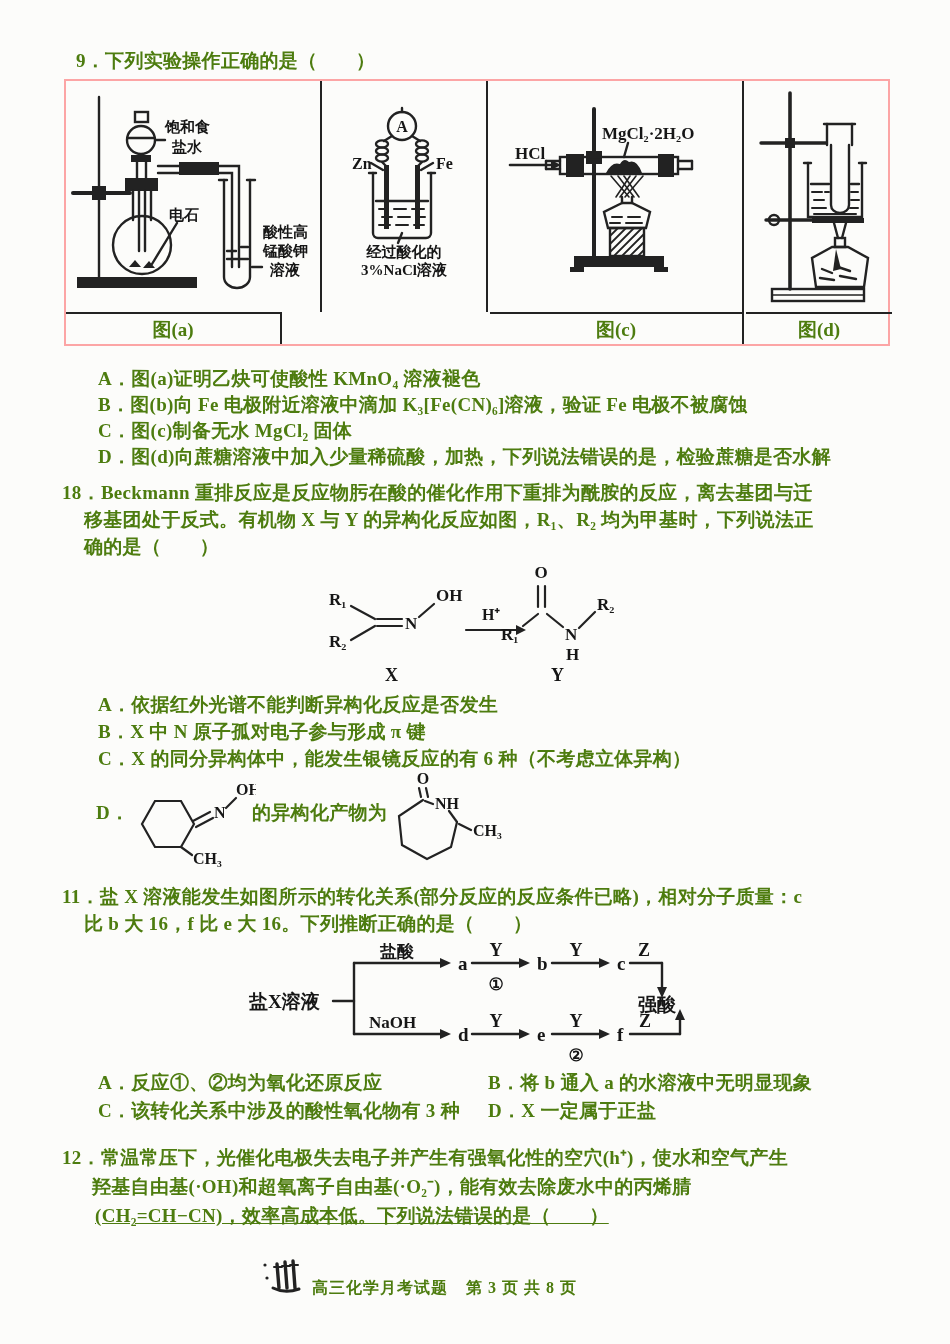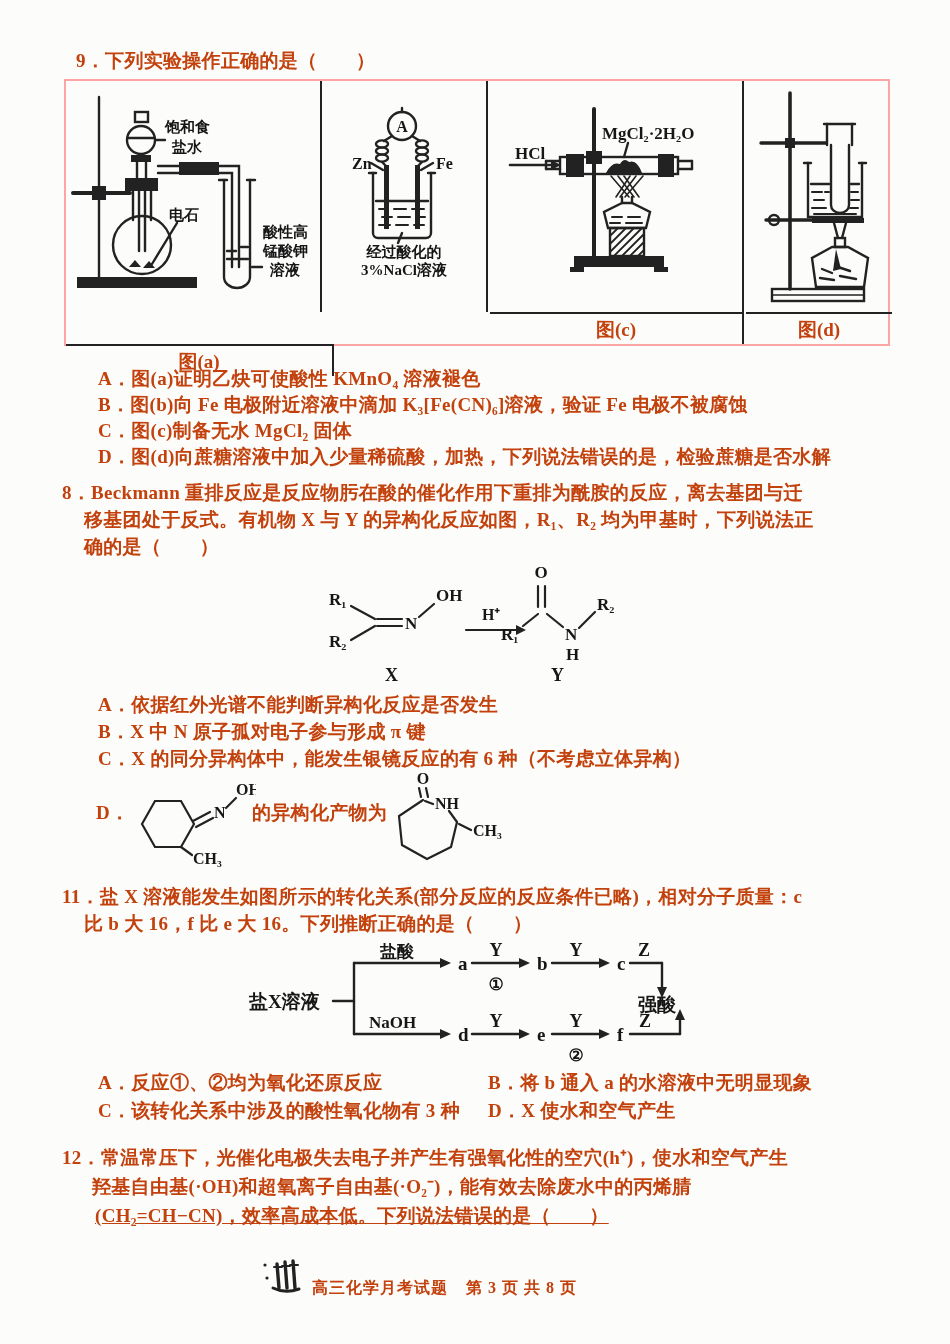--- a/index.html
+++ b/index.html
@@ -1,17 +1,17 @@
 <!DOCTYPE html>
 <html><head>
 <meta charset="utf-8">
 <style>
   html,body{margin:0;padding:0;background:#e9e9e7;}
   .page{position:relative;width:950px;height:1344px;margin:0 auto;background:#fcfcfa;
-        font-family:"Liberation Serif",serif;color:#c2410c;overflow:hidden;}
+        font-family:"Liberation Serif",serif;color:#4d7c0f;overflow:hidden;}
   .line{position:absolute;white-space:nowrap;font-size:19px;font-weight:600;letter-spacing:.3px;line-height:26px;}
   .stem{font-weight:700;}
   .fig-table{position:absolute;left:64px;top:79px;width:826px;height:267px;border:2px solid #fca5a5;box-sizing:border-box;}
   .fig-cell{position:absolute;top:0;height:231px;box-sizing:border-box;border-right:2px solid #222;}
   .fig-cell.last{border-right:none;}
   .cap-cell{position:absolute;top:231px;height:32px;box-sizing:border-box;border-top:2px solid #222;border-right:2px solid #222;
             text-align:center;line-height:32px;font-size:19px;font-weight:700;}
   .cap-cell.last{border-right:none;}
   svg text{font-family:"Liberation Serif",serif;fill:#161616;}
   .diagram{position:absolute;}
@@ -206,33 +206,33 @@
             <g stroke-width="2.4">
               <line x1="76" y1="188" x2="86" y2="192"></line>
                 <line x1="92" y1="186" x2="104" y2="190"></line>
               <line x1="74" y1="197" x2="88" y2="199"></line>
                 <line x1="94" y1="195" x2="110" y2="198"></line>
             </g>
           </g>
         </svg>
       </div>
 
-      <div class="cap-cell" style="left:0;width:268px;margin-top:32px;">图(a)</div>
+      <div class="cap-cell" style="left:0;width:216px;">图(a)</div>
       <div class="cap-cell" style="left:424px;width:254px;">图(c)</div>
       <div class="cap-cell last" style="left:680px;width:146px;">图(d)</div>
     </div>
 
     <div class="line" style="left:98px;top:366px;">A．图(a)证明乙炔可使酸性 KMnO₄ 溶液褪色</div>
     <div class="line" style="left:98px;top:392px;">B．图(b)向 Fe 电极附近溶液中滴加 K₃[Fe(CN)₆]溶液，验证 Fe 电极不被腐蚀</div>
     <div class="line" style="left:98px;top:418px;">C．图(c)制备无水 MgCl₂ 固体</div>
     <div class="line" style="left:98px;top:444px;">D．图(d)向蔗糖溶液中加入少量稀硫酸，加热，下列说法错误的是，检验蔗糖是否水解</div>
   </section>
 
   <section>
-    <div class="line stem" style="left:62px;top:480px;">8．Beckmann 重排反应是反应物肟在酸的催化作用下重排为酰胺的反应，离去基团与迁</div>
+    <div class="line stem" style="left:62px;top:480px;">18．Beckmann 重排反应是反应物肟在酸的催化作用下重排为酰胺的反应，离去基团与迁</div>
     <div class="line stem" style="left:84px;top:507px;">移基团处于反式。有机物 X 与 Y 的异构化反应如图，R₁、R₂ 均为甲基时，下列说法正</div>
     <div class="line stem" style="left:84px;top:534px;">确的是（　　）</div>
 
     <svg class="diagram" style="left:235px;top:560px;" width="420" height="128" viewBox="0 0 420 128">
       <g stroke="#222" stroke-width="2.2" fill="none" stroke-linecap="round">
         <line x1="116" y1="46" x2="140" y2="59"></line>
         <line x1="116" y1="80" x2="140" y2="66"></line>
         <line x1="142" y1="59" x2="167" y2="59"></line>
         <line x1="142" y1="66" x2="167" y2="66"></line>
         <line x1="184" y1="57" x2="199" y2="44"></line>
@@ -337,21 +337,21 @@
       <text x="312" y="98" font-size="19" font-weight="700">e</text>
       <text x="351" y="84" text-anchor="middle" font-size="18" font-weight="700">Y</text>
       <text x="351" y="118" text-anchor="middle" font-size="17" font-weight="700">②</text>
       <text x="392" y="98" font-size="19" font-weight="700">f</text>
       <text x="420" y="84" text-anchor="middle" font-size="18" font-weight="700">Z</text>
     </svg>
 
     <div class="line" style="left:98px;top:1070px;">A．反应①、②均为氧化还原反应</div>
     <div class="line" style="left:488px;top:1070px;">B．将 b 通入 a 的水溶液中无明显现象</div>
     <div class="line" style="left:98px;top:1098px;">C．该转化关系中涉及的酸性氧化物有 3 种</div>
-    <div class="line" style="left:488px;top:1098px;">D．X 使水和空气产生</div>
+    <div class="line" style="left:488px;top:1098px;">D．X 一定属于正盐</div>
   </section>
 
   <section>
     <div class="line stem" style="left:62px;top:1145px;">12．常温常压下，光催化电极失去电子并产生有强氧化性的空穴(h⁺)，使水和空气产生</div>
     <div class="line stem" style="left:84px;top:1174px;margin-left:8px;">羟基自由基(·OH)和超氧离子自由基(·O₂⁻)，能有效去除废水中的丙烯腈</div>
     <div class="line stem" style="left:95px;top:1203px;text-decoration:underline;">(CH₂=CH−CN)，效率高成本低。下列说法错误的是（　　）</div>
   </section>
 
   <footer>
     <svg class="diagram" style="left:262px;top:1258px;" width="46" height="38" viewBox="0 0 46 38">

